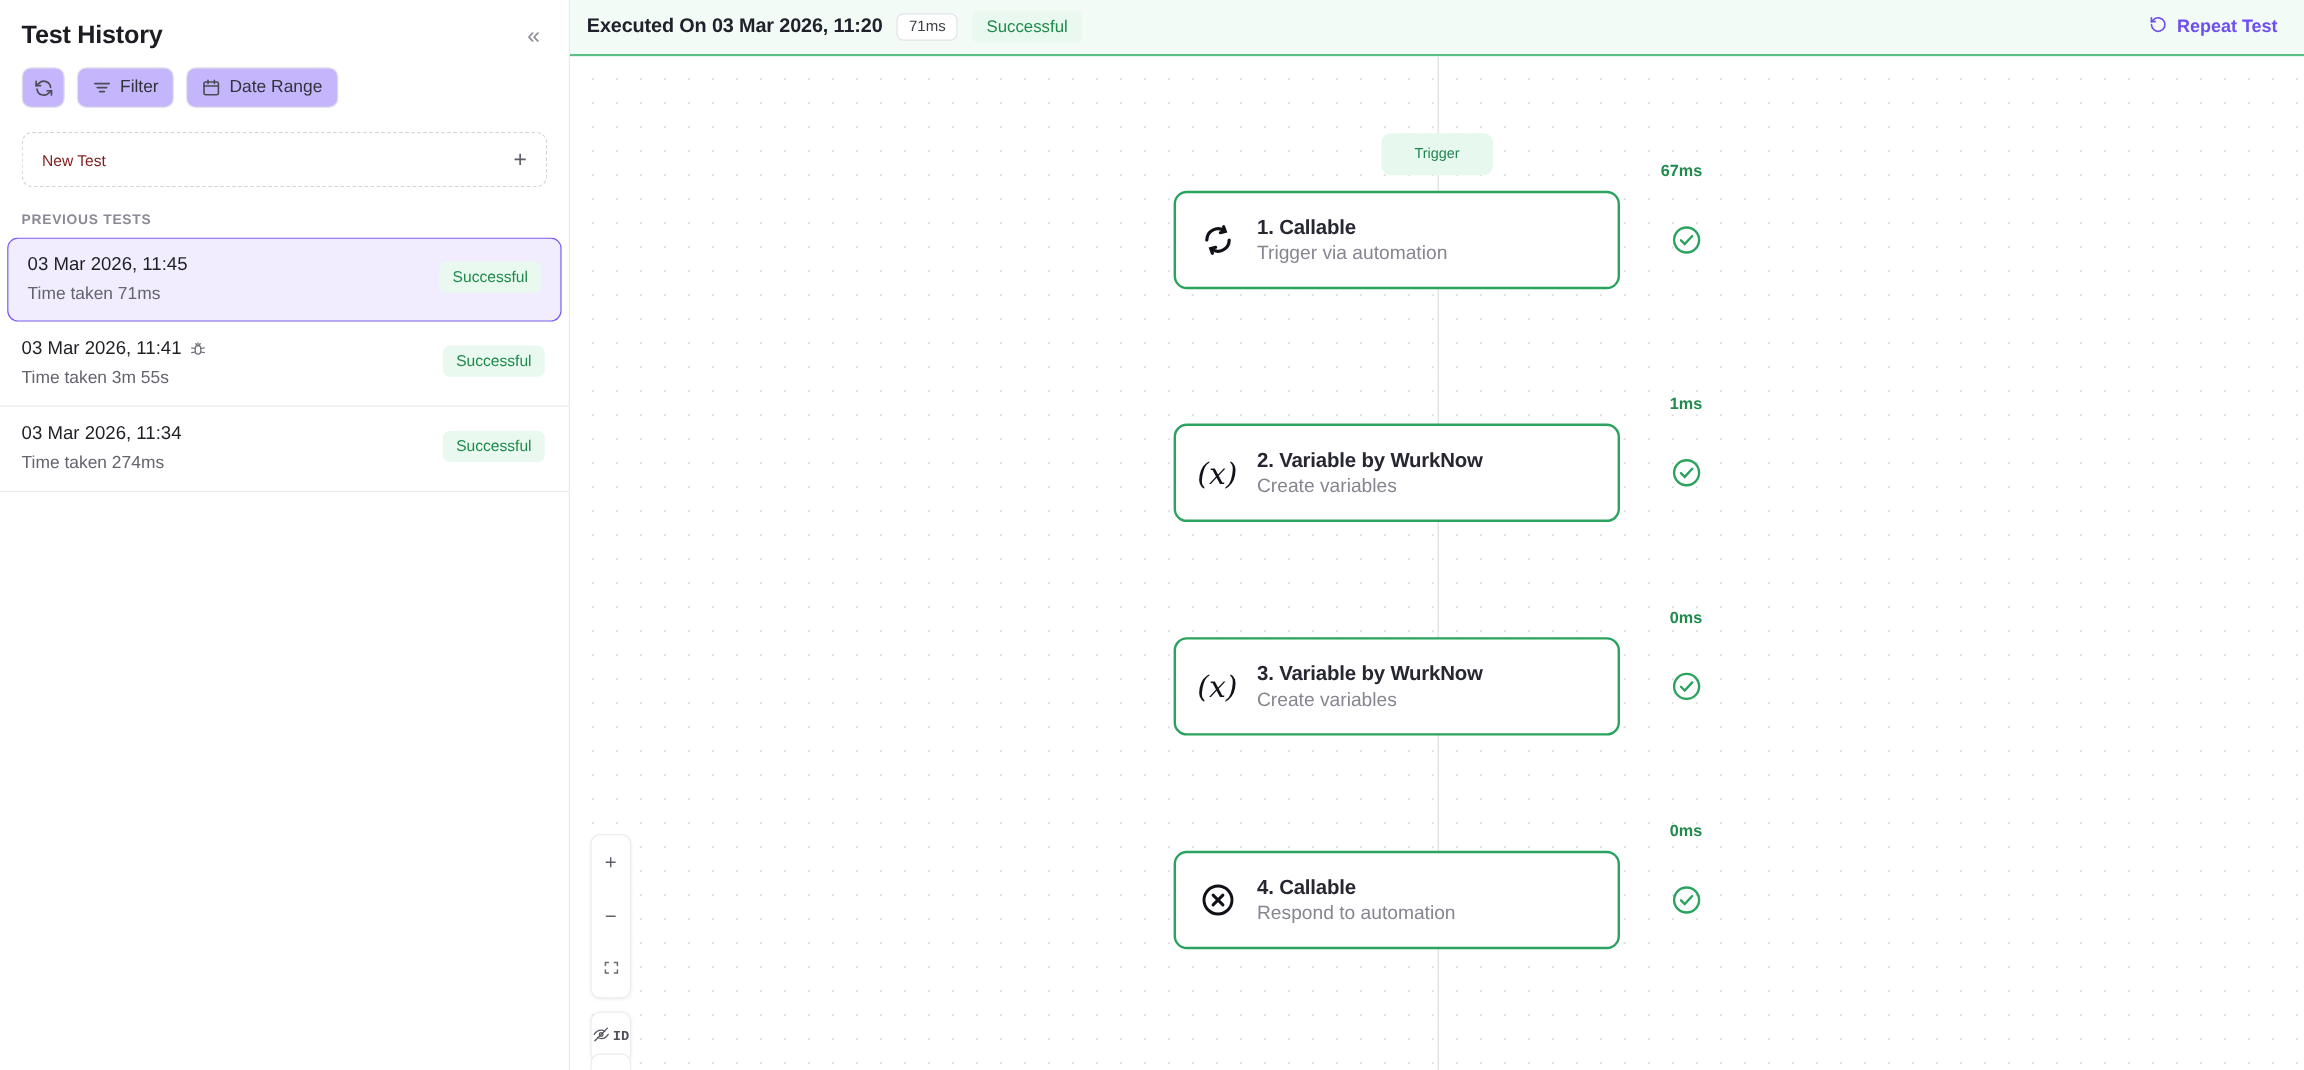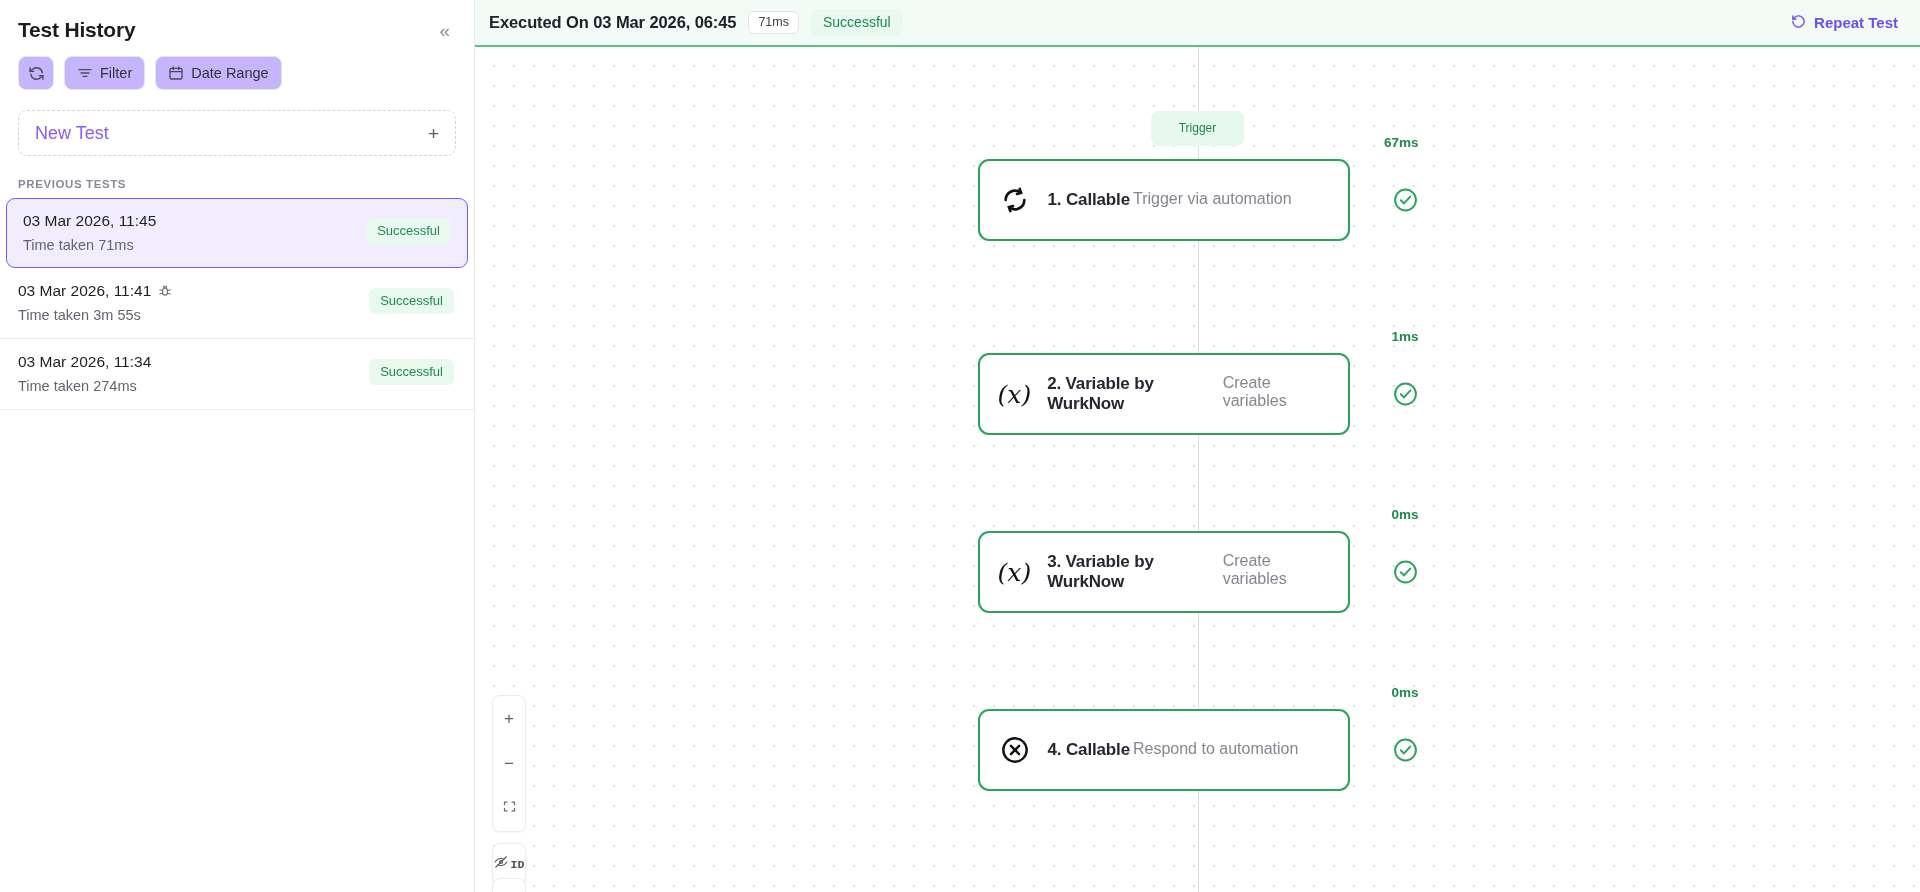--- a/index.html
+++ b/index.html
@@ -36,21 +36,21 @@
   }
   .tbtn.icon-only { width: 36px; padding: 0; justify-content: center; }
   .tbtn svg { display: block; }
 
   .new-test {
     margin: 6px 18px 0 18px; height: 46px;
     border: 1px dashed #d3d3dd; border-radius: 9px;
     display: flex; align-items: center; justify-content: space-between;
     padding: 0 16px; cursor: pointer;
   }
-  .new-test .label { font-size: 18px; color: #8b5cf6; }
+  .new-test .label { font-size: 13px; color: #7f1d1d; }
   .new-test .plus { font-size: 19px; color: #5d5e68; line-height: 1; }
 
   .sec-label {
     font-size: 11.5px; font-weight: 700; letter-spacing: 0.6px;
     color: #8a8a96; padding: 22px 18px 8px 4px; margin-left: 14px;
   }
 
   .test-list { flex: 1; overflow: hidden; }
   .test-item {
     position: relative;
@@ -121,21 +121,21 @@
   .ms-label {
     position: absolute; right: -1px; top: -24px;
     font-size: 13.5px; font-weight: 700; color: #1f8a4c;
   }
   .node {
     width: 372px; height: 82px;
     background: #fff; border: 2px solid #2aa35e; border-radius: 11px;
     display: flex; align-items: center; gap: 16px; padding: 0 18px;
   }
   .node-icon { width: 34px; display: flex; align-items: center; justify-content: center; color: #111217; }
-  .node-txt { display: flex; flex-direction: row; gap: 3px; }
+  .node-txt { display: flex; flex-direction: column; gap: 3px; }
   .node-title { font-size: 17px; font-weight: 700; color: #262730; letter-spacing: -0.15px; }
   .node-sub { font-size: 16px; color: #85868f; }
   .node-check {
     position: absolute; right: 0; top: 50%; transform: translateY(-50%);
     width: 25px; height: 25px;
   }
   .var-icon { font-size: 25px; font-style: italic; font-family: "DejaVu Serif", serif; color: #121318; }
 
   
   .zoom-panel {
@@ -261,21 +261,21 @@
         <div class="badge-success">Successful</div>
       </div>
 
     </div>
   </aside>
 
   <section class="main">
 
     <div class="topbar">
       <div class="tb-left">
-        <span class="tb-title">Executed On 03 Mar 2026, 06:45</span>
+        <span class="tb-title">Executed On 03 Mar 2026, 11:20</span>
         <span class="pill-ms">71ms</span>
         <span class="tb-badge">Successful</span>
       </div>
       <div class="repeat-btn">
         <span>
           <svg width="15" height="15" viewBox="0 0 24 24" fill="none" stroke="#6d4ff0" stroke-width="2.2" stroke-linecap="round">
             <path d="M3 12a9 9 0 1 0 2.6-6.4L3 8"></path>
               <path d="M3 3v5h5"></path>
           </svg>
         </span>

